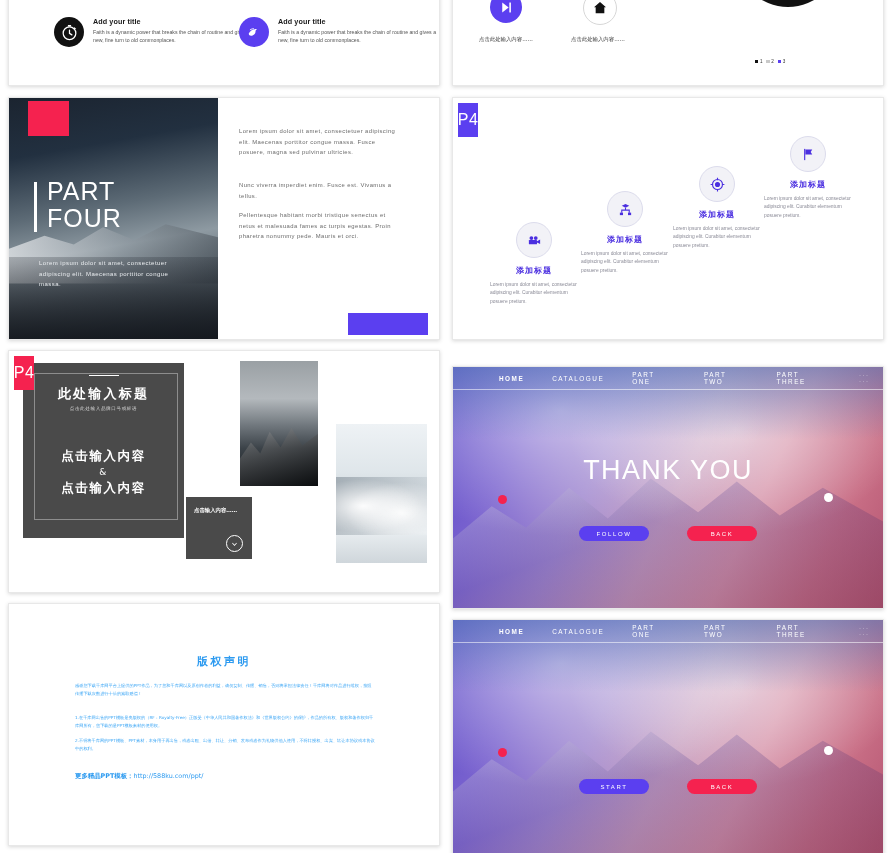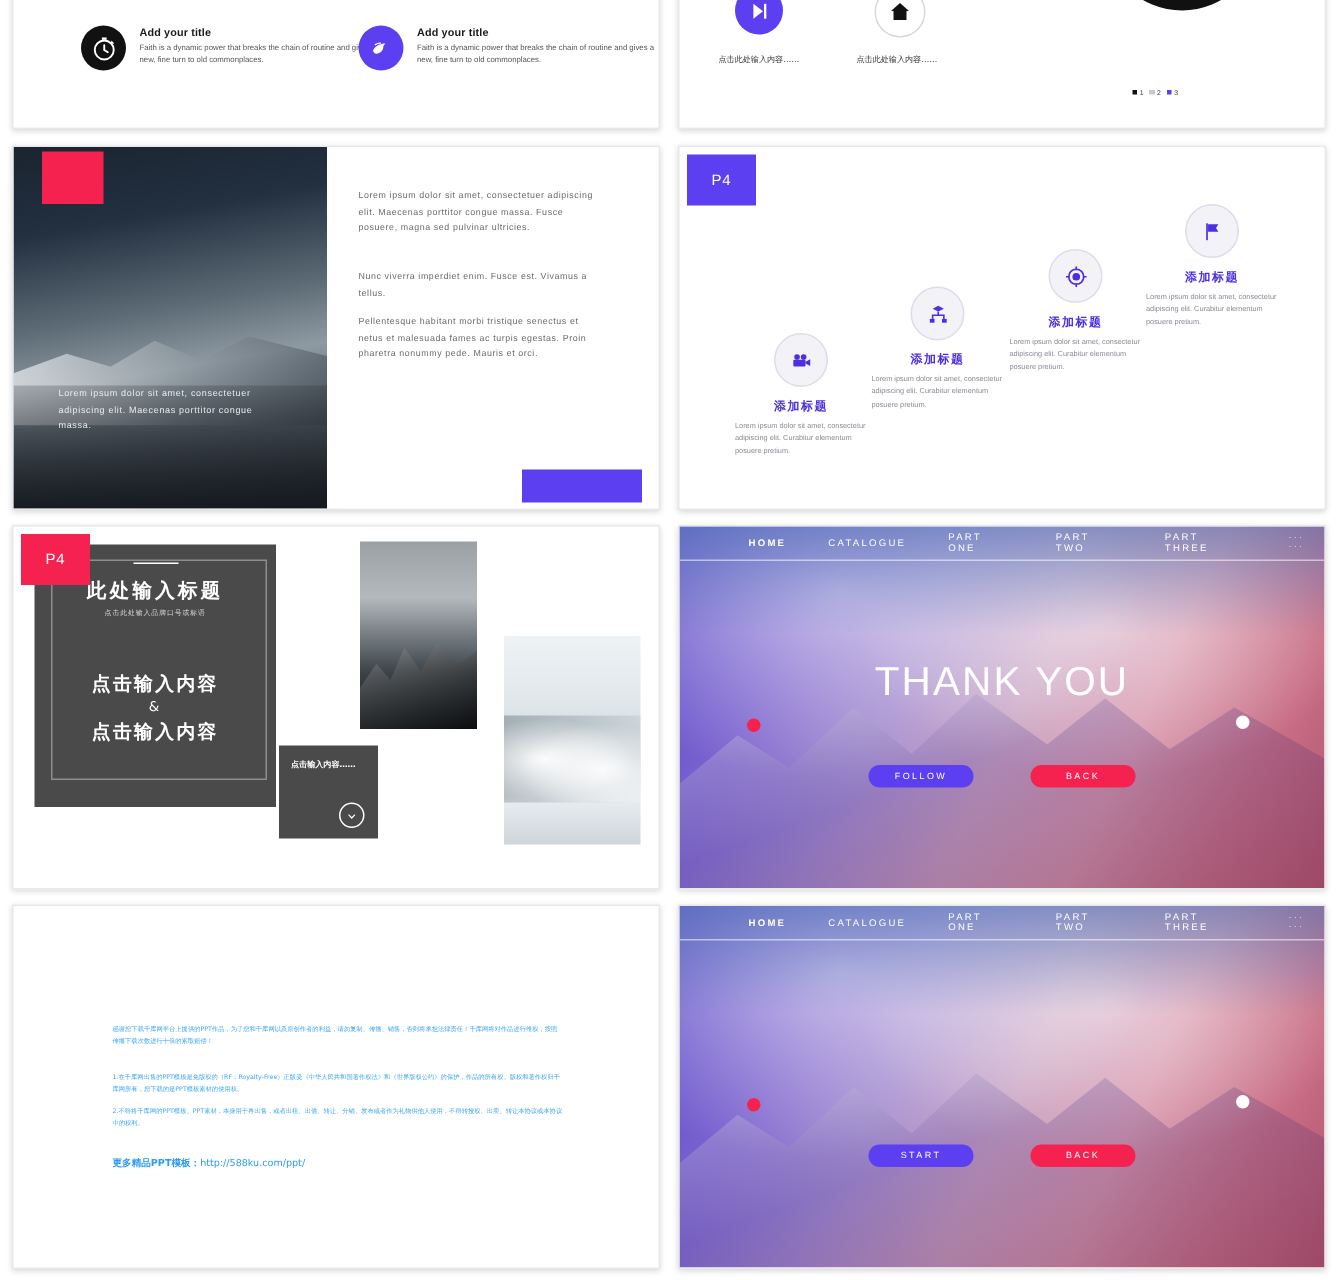--- a/index.html
+++ b/index.html
@@ -50,22 +50,22 @@
   .pf-t1,.pf-t2{color:#fff;font-size:25px;font-weight:300;letter-spacing:1px;line-height:1.08;margin-left:13px;}
   .pf-sub{position:absolute;left:30px;top:160px;width:140px;color:#e9ecef;font-size:6px;
           line-height:1.78;letter-spacing:.45px;z-index:3;}
   .pf-right{position:absolute;left:219px;top:0;right:0;height:100%;background:#fff;}
   .pf-para{position:absolute;left:11px;width:163px;color:#6b6b6b;font-size:5.9px;
            line-height:1.82;letter-spacing:.4px;}
   .pf-blue{position:absolute;right:11px;bottom:4px;width:80px;height:22px;background:#5B3FF0;}
 
   
   .s4{left:452px;top:97px;width:432px;height:243px;}
-  .p4-badge{position:absolute;left:5px;top:5px;width:46px;height:34px;background:#5B3FF0;color:#fff;
-            display:flex;align-items:center;justify-content:center;font-size:10px;letter-spacing:.5px;}
+  .p4-badge{position:absolute;left:5px;top:5px;width:20px;height:34px;background:#5B3FF0;color:#fff;
+            display:flex;align-items:center;justify-content:center;font-size:16px;letter-spacing:.5px;}
   .p4-badge.pink{background:#F5224F;}
   .stepitem{position:absolute;width:96px;}
   .step-ic{width:34px;height:34px;border-radius:50%;background:#f2f2f7;border:1px solid #dcdcec;
            display:flex;align-items:center;justify-content:center;margin:0 auto 7px auto;}
   .step-h{text-align:center;color:#4b2fe0;font-size:8px;font-weight:bold;margin-bottom:5px;
           font-family:"DejaVu Sans","Liberation Sans",sans-serif;letter-spacing:1px;}
   .step-p{color:#8a8a96;font-size:4.9px;line-height:1.72;text-align:left;padding:0 4px;}
 
   
   .s5{left:8px;top:350px;width:432px;height:243px;}
@@ -90,21 +90,21 @@
         background:radial-gradient(ellipse at 30% 50%,rgba(255,255,255,.95),rgba(255,255,255,0) 65%),
                    radial-gradient(ellipse at 72% 62%,rgba(255,255,255,.9),rgba(255,255,255,0) 60%),
                    linear-gradient(120deg,rgba(120,132,142,.55),rgba(230,236,240,.2));}
   .dk-card{position:absolute;left:177px;top:146px;width:66px;height:62px;background:#4a4a4a;}
   .dk-card-t{position:absolute;left:8px;top:9px;width:44px;color:#fff;font-size:5.4px;line-height:1.6;font-weight:bold;
              font-family:"DejaVu Sans","Liberation Sans",sans-serif;}
   .dk-arrow{position:absolute;right:9px;bottom:7px;width:15px;height:15px;border-radius:50%;border:1.2px solid #fff;
             display:flex;align-items:center;justify-content:center;}
 
   
-  .hero{overflow:hidden;}
+  .hero{overflow:hidden;margin-top:16px;}
   .s6{left:452px;top:350px;width:432px;height:243px;}
   .s8{left:452px;top:603px;width:432px;height:243px;}
   .hero-bg{position:absolute;inset:0;
     background:
       radial-gradient(ellipse at 25% 18%,rgba(255,255,255,.55),rgba(255,255,255,0) 45%),
       radial-gradient(ellipse at 66% 26%,rgba(255,255,255,.5),rgba(255,255,255,0) 42%),
       linear-gradient(115deg,#5b49c8 0%,#7a63cf 18%,#9f87cf 35%,#c79fc0 52%,#d898ad 68%,#c96f86 85%,#b35370 100%);}
   .hero-bg::before{content:"";position:absolute;left:0;top:36%;width:100%;height:64%;
     background:linear-gradient(160deg,rgba(255,255,255,.42),rgba(90,70,150,.25) 45%,rgba(130,60,90,.45));
     clip-path:polygon(0 55%,9% 34%,17% 48%,27% 22%,36% 42%,46% 16%,57% 38%,66% 18%,76% 40%,86% 22%,100% 44%,100% 100%,0 100%);}
@@ -196,20 +196,25 @@
       <span>
           <i class="lg-sw" style="background:#5B3FF0"></i>
           <em style="font-style:normal">3</em>
         </span>
     </div>
   </div>
 
   <div class="slide s3">
     <div class="pf-photo"></div>
     <div class="pf-pink"></div>
+    <div class="pf-titlewrap">
+      <span class="pf-bar"></span>
+      <div class="pf-t1">PART</div>
+      <div class="pf-t2">FOUR</div>
+    </div>
     <div class="pf-sub">Lorem ipsum dolor sit amet, consectetuer adipiscing elit. Maecenas porttitor congue massa.</div>
     <div class="pf-right">
       <div class="pf-para" style="top:28px;">Lorem ipsum dolor sit amet, consectetuer adipiscing elit. Maecenas porttitor congue massa. Fusce posuere, magna sed pulvinar ultricies.</div>
       <div class="pf-para" style="top:82px;">Nunc viverra imperdiet enim. Fusce est. Vivamus a tellus.</div>
       <div class="pf-para" style="top:112px;">Pellentesque habitant morbi tristique senectus et netus et malesuada fames ac turpis egestas. Proin pharetra nonummy pede. Mauris et orci.</div>
       <div class="pf-blue"></div>
     </div>
   </div>
 
   <div class="slide s4">
@@ -299,20 +304,21 @@
     <div class="hero-title">THANK YOU</div>
     <div class="dot-pink"></div>
     <div class="dot-white"></div>
     <div class="hbtns">
       <div class="hbtn purple">FOLLOW</div>
       <div class="hbtn pink">BACK</div>
     </div>
   </div>
 
   <div class="slide s7">
+    <div class="cp-title">版权声明</div>
     <div class="cp-p" style="top:78px;">感谢您下载千库网平台上提供的PPT作品，为了您和千库网以及原创作者的利益，请勿复制、传播、销售，否则将承担法律责任！千库网将对作品进行维权，按照传播下载次数进行十倍的索取赔偿！</div>
     <div class="cp-p" style="top:110px;">1.在千库网出售的PPT模板是免版权的（RF：Royalty-Free）正版受《中华人民共和国著作权法》和《世界版权公约》的保护，作品的所有权、版权和著作权归千库网所有，您下载的是PPT模板素材的使用权。</div>
     <div class="cp-p" style="top:133px;">2.不得将千库网的PPT模板、PPT素材，本身用于再出售，或者出租、出借、转让、分销、发布或者作为礼物供他人使用，不得转授权、出卖、转让本协议或本协议中的权利。</div>
     <div style="position:absolute;left:66px;top:160px;">
       <span class="cp-link" style="position:static">更多精品PPT模板：</span><span class="cp-link" style="position:static;font-weight:normal">http://588ku.com/ppt/</span>
     </div>
   </div>
 
   <div class="slide s8 hero">
     <div class="hero-bg"></div>

